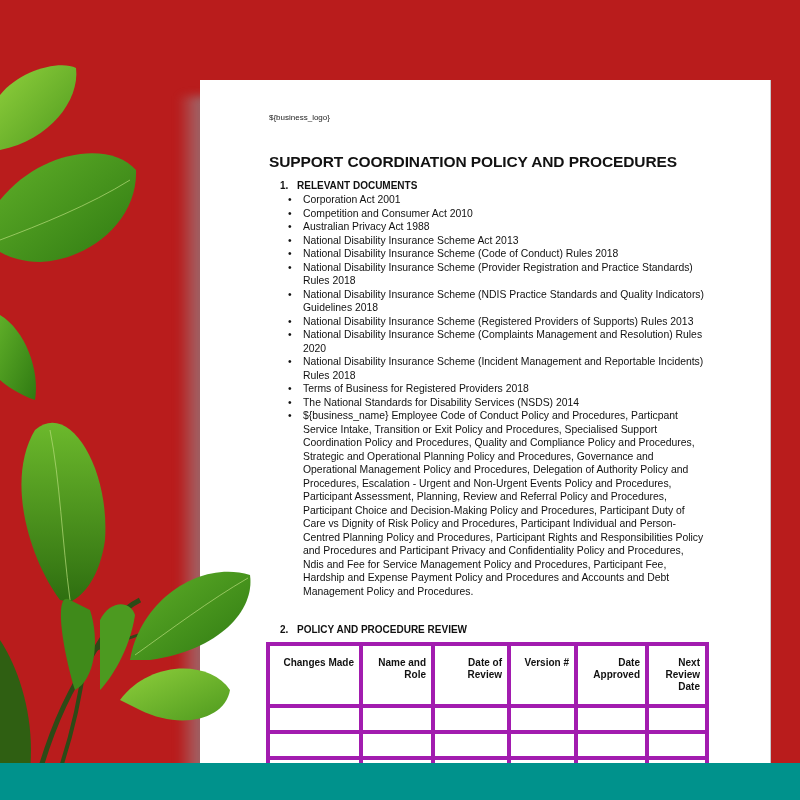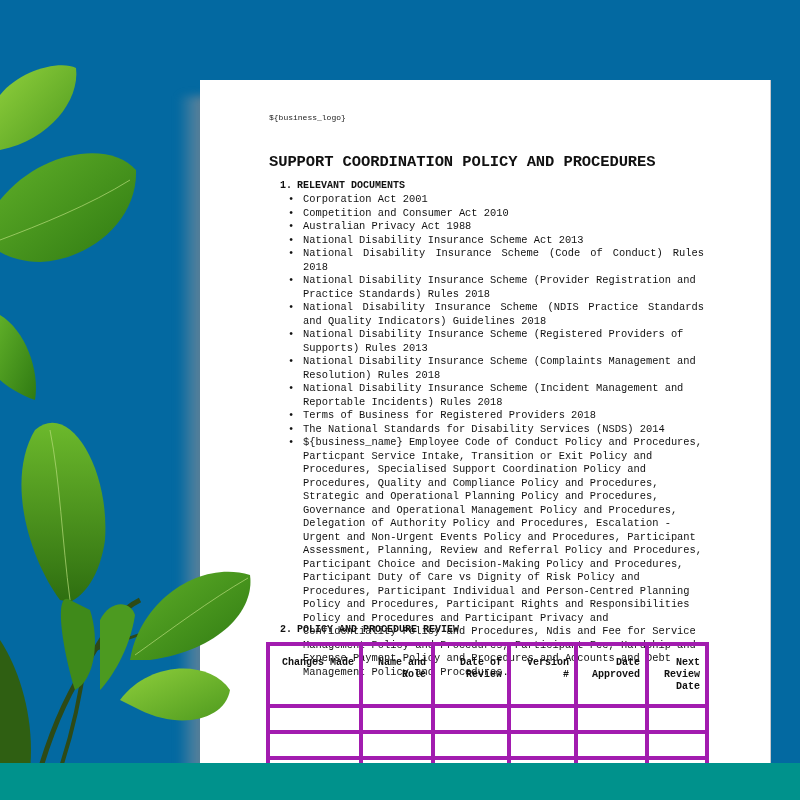--- a/index.html
+++ b/index.html
@@ -1,18 +1,18 @@
 <!DOCTYPE html>
 <html><head>
 <meta charset="utf-8">
 <style>
   * { box-sizing: border-box; margin: 0; padding: 0; }
   html, body { width: 800px; height: 800px; overflow: hidden; }
   body { background: #e9eaef; position: relative; font-family: "Liberation Sans", sans-serif; color: #111; }
-  .stage { position: absolute; left: 0; top: 0; width: 800px; height: 800px; overflow: hidden; background: #0369a1; font-family: Liberation Mono, monospace; }
+  .stage { position: absolute; left: 0; top: 0; width: 800px; height: 800px; overflow: hidden; background: #b91c1c; }
   .paper-shadow { position: absolute; left: 178px; top: 96px; width: 30px; height: 680px;
     background: linear-gradient(to right, rgba(233,234,239,0) 0%, rgba(150,150,155,0.55) 65%, rgba(120,120,125,0.8) 100%);
     filter: blur(4px); }
   .paper { position: absolute; left: 200px; top: 80px; width: 571px; height: 700px; background: #fff;
     border-right: 1px solid #c8c8cc; }
   .content { position: absolute; left: 0; top: 0; width: 571px; }
   .logo { position: absolute; left: 69px; top: 33px; font-size: 8px; color: #222; }
   .title { position: absolute; left: 69px; top: 73px; font-size: 15.5px; font-weight: bold; letter-spacing: -0.1px; color: #111; white-space: nowrap; text-align: center; }
   .h2 { position: absolute; left: 80px; font-size: 10px; font-weight: bold; color: #111; white-space: nowrap; }
   .h2 .num { display: inline-block; width: 17px; }
@@ -45,21 +45,21 @@
 
       <ul class="list">
         <li>Corporation Act 2001</li>
         <li>Competition and Consumer Act 2010</li>
         <li>Australian Privacy Act 1988</li>
         <li>National Disability Insurance Scheme Act 2013</li>
         <li>National Disability Insurance Scheme (Code of Conduct) Rules 2018</li>
         <li class="nj">National Disability Insurance Scheme (Provider Registration and Practice Standards) Rules 2018</li>
         <li>National Disability Insurance Scheme (NDIS Practice Standards and Quality Indicators) Guidelines 2018</li>
         <li class="nj">National Disability Insurance Scheme (Registered Providers of Supports) Rules 2013</li>
-        <li class="nj">National Disability Insurance Scheme (Complaints Management and Resolution) Rules 2018</li>
+        <li class="nj">National Disability Insurance Scheme (Complaints Management and Resolution) Rules 2020</li>
         <li class="nj">National Disability Insurance Scheme (Incident Management and Reportable Incidents) Rules 2018</li>
         <li>Terms of Business for Registered Providers 2018</li>
         <li>The National Standards for Disability Services (NSDS) 2014</li>
         <li class="nj">${business_name} Employee Code of Conduct Policy and Procedures, Particpant Service Intake, Transition or Exit Policy and Procedures, Specialised Support Coordination Policy and Procedures, Quality and Compliance Policy and Procedures, Strategic and Operational Planning Policy and Procedures, Governance and Operational Management Policy and Procedures, Delegation of Authority Policy and Procedures, Escalation - Urgent and Non-Urgent Events Policy and Procedures, Participant Assessment, Planning, Review and Referral Policy and Procedures, Participant Choice and Decision-Making Policy and Procedures, Participant Duty of Care vs Dignity of Risk Policy and Procedures, Participant Individual and Person-Centred Planning Policy and Procedures, Participant Rights and Responsibilities Policy and Procedures and Participant Privacy and Confidentiality Policy and Procedures, Ndis and Fee for Service Management Policy and Procedures, Participant Fee, Hardship and Expense Payment Policy and Procedures and Accounts and Debt Management Policy and Procedures.</li>
       </ul>
 
       <div class="h2" style="top:544px;">
         <span class="num">2.</span><span>POLICY AND PROCEDURE REVIEW</span>
       </div>
 

